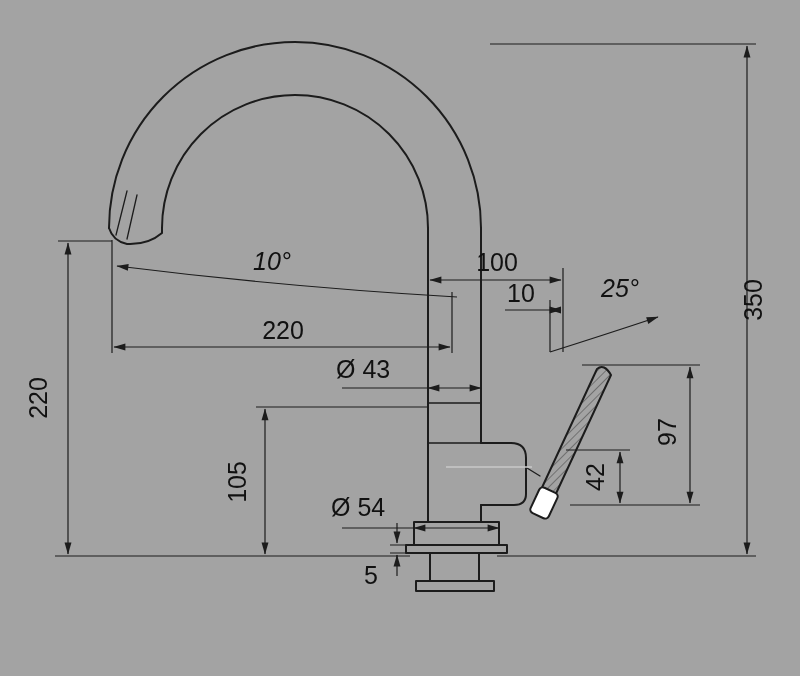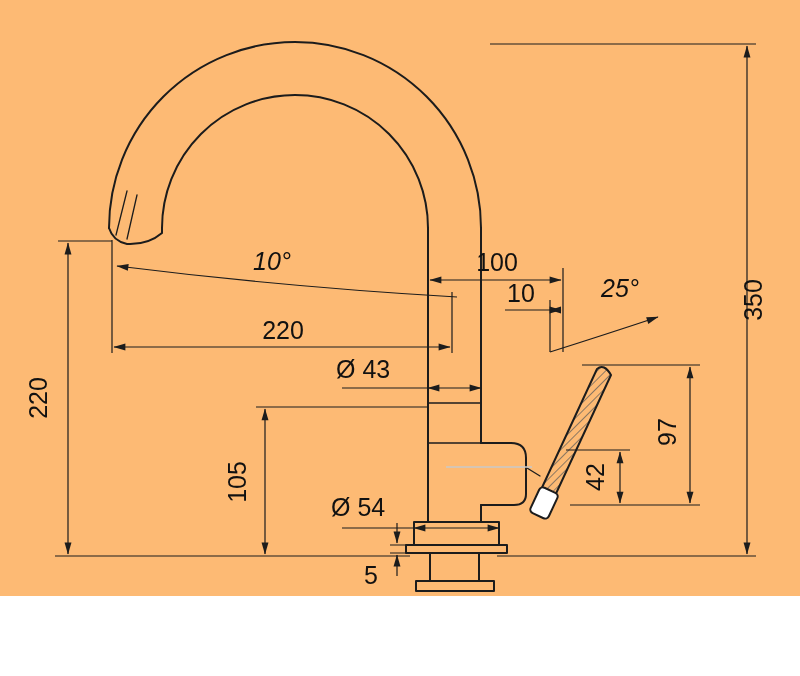--- a/index.html
+++ b/index.html
@@ -1,16 +1,16 @@
 <!DOCTYPE html>
 <html><head>
 <meta charset="utf-8">
 <style>
   html,body{margin:0;padding:0;background:#ffffff;}
-  .page{width:800px;height:596px;background:#fdba74;position:relative;overflow:hidden;}
+  .page{width:800px;height:676px;background:#a3a3a3;position:relative;overflow:hidden;}
   .outline{fill:none;stroke:#1c1c1c;stroke-width:2;stroke-linejoin:round;stroke-linecap:round;}
   .thin{fill:none;stroke:#1c1c1c;stroke-width:1.3;stroke-linecap:round;}
   .ext{fill:none;stroke:#1c1c1c;stroke-width:1.2;}
   .faint{fill:none;stroke:#c9c9c9;stroke-width:1.5;}
   .dim-text{font-family:"Liberation Sans","DejaVu Sans",sans-serif;font-size:25px;fill:#111;}
   .ital{font-style:italic;}
   .arrfill{fill:#1c1c1c;stroke:none;}
 </style>
 </head>
 <body>

